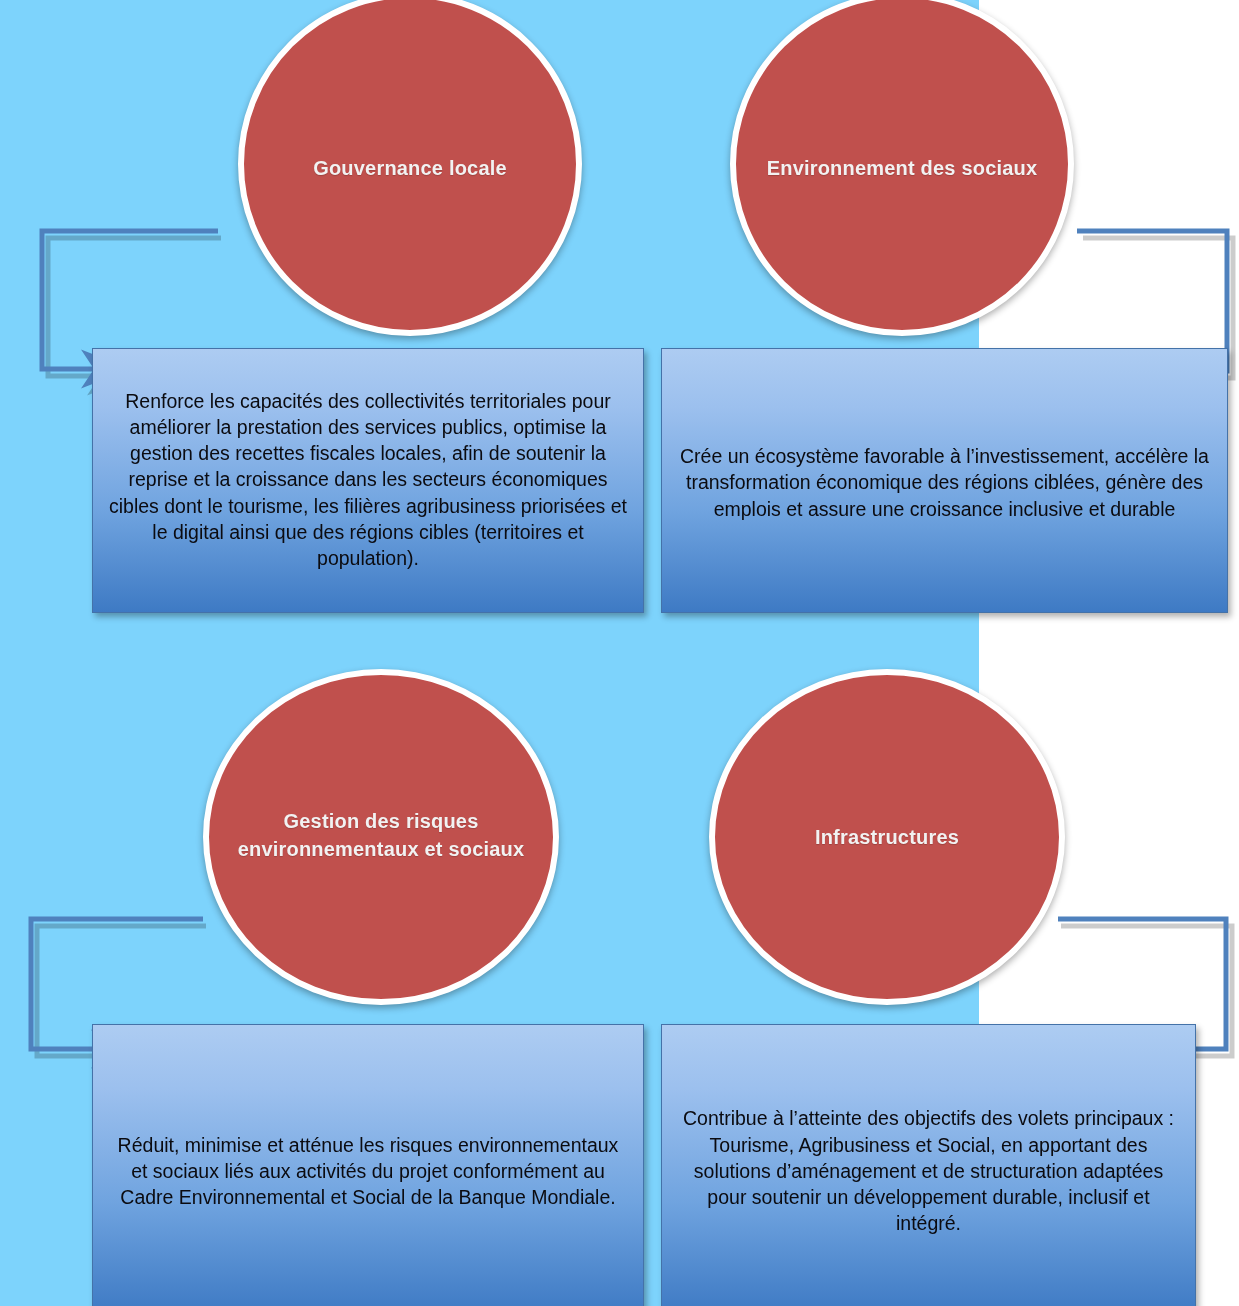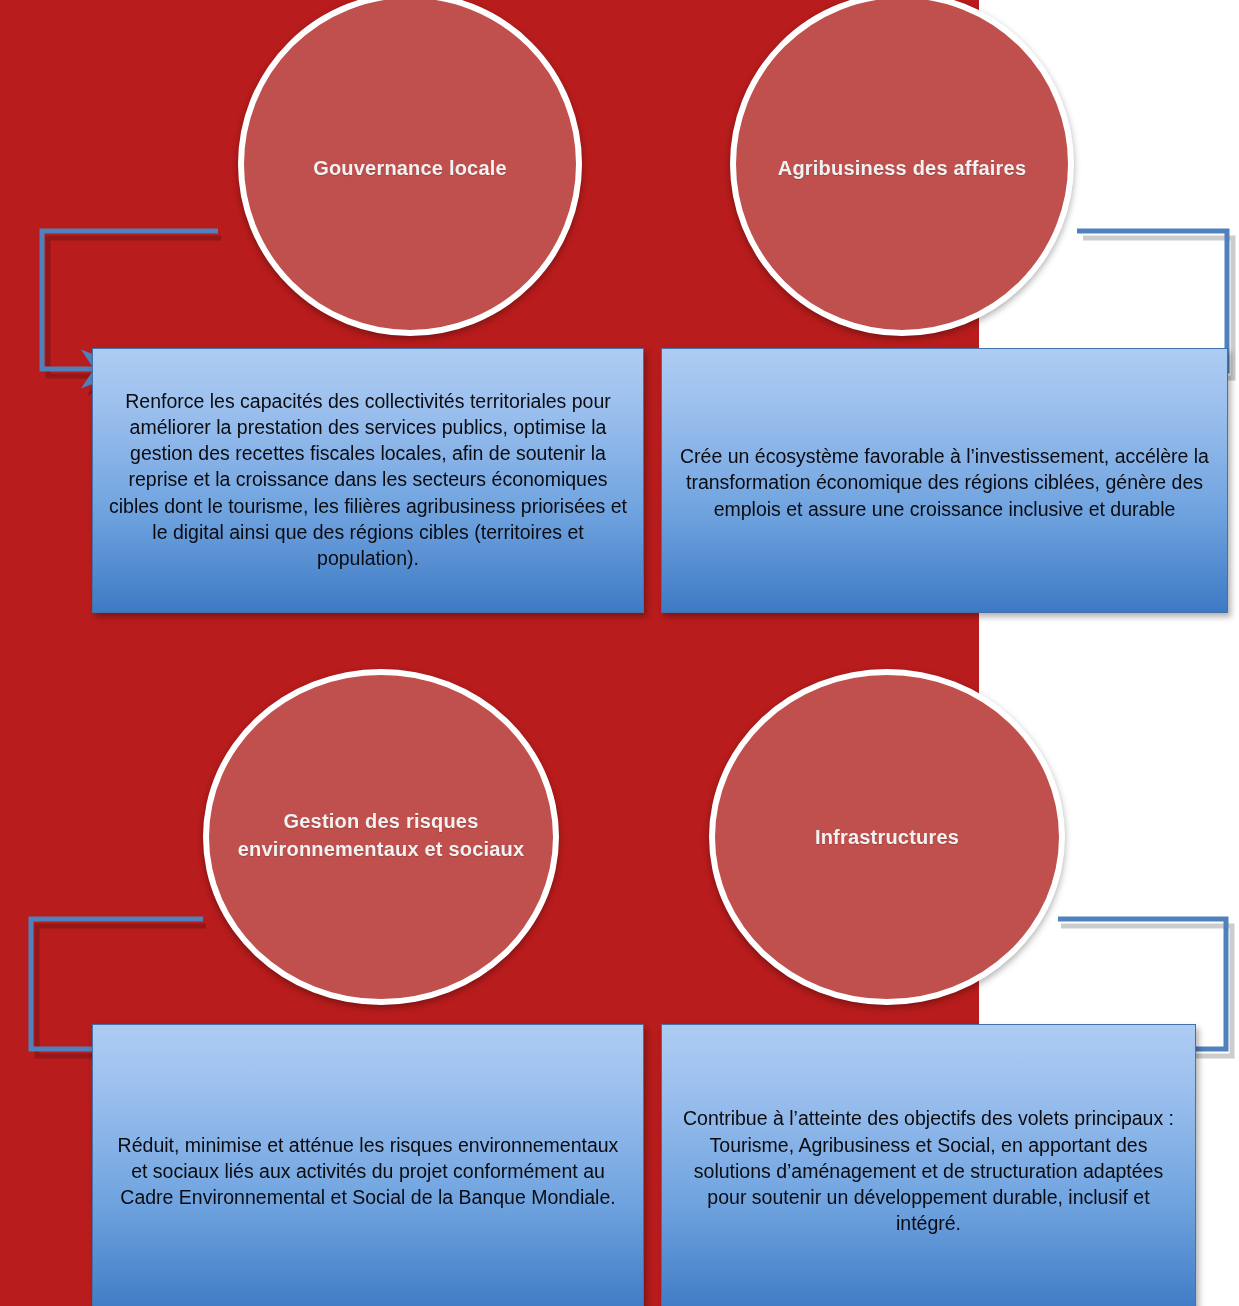--- a/index.html
+++ b/index.html
@@ -7,21 +7,21 @@
     width: 1239px;
     height: 1306px;
     background: #ffffff;
     font-family: "Liberation Sans", sans-serif;
     overflow: hidden;
   }
   #stage {
     position: relative;
     width: 979px;
     height: 1306px;
-    background: #b91c1c;
+    background: #7dd3fc;
     padding-left: 17px;
   }
 
   
   #connectors {
     position: absolute;
     left: 0; top: 0;
     width: 1239px; height: 1306px;
     pointer-events: none;
   }
@@ -115,21 +115,21 @@
       <path d="M1058,922 L1229,922 L1229,1052 L1144,1052" fill="none" stroke="rgba(0,0,0,0.20)" stroke-width="5" stroke-linejoin="miter" marker-end="url(#arrow-right-shadow)" transform="translate(3,4)"></path>
       <path d="M1058,919 L1226,919 L1226,1049 L1141,1049" fill="none" stroke="#4F81BD" stroke-width="5" stroke-linejoin="miter" marker-end="url(#arrow-right)"></path>
     </g>
   </svg>
 
   <div class="circle" id="circle-gouvernance">
     <span>Gouvernance locale</span>
   </div>
 
   <div class="circle" id="circle-environnement">
-    <span>Agribusiness des affaires</span>
+    <span>Environnement des sociaux</span>
   </div>
 
   <div class="circle" id="circle-risques">
     <span>Gestion des risques environnementaux et sociaux</span>
   </div>
 
   <div class="circle" id="circle-infrastructures">
     <span>Infrastructures</span>
   </div>
 

